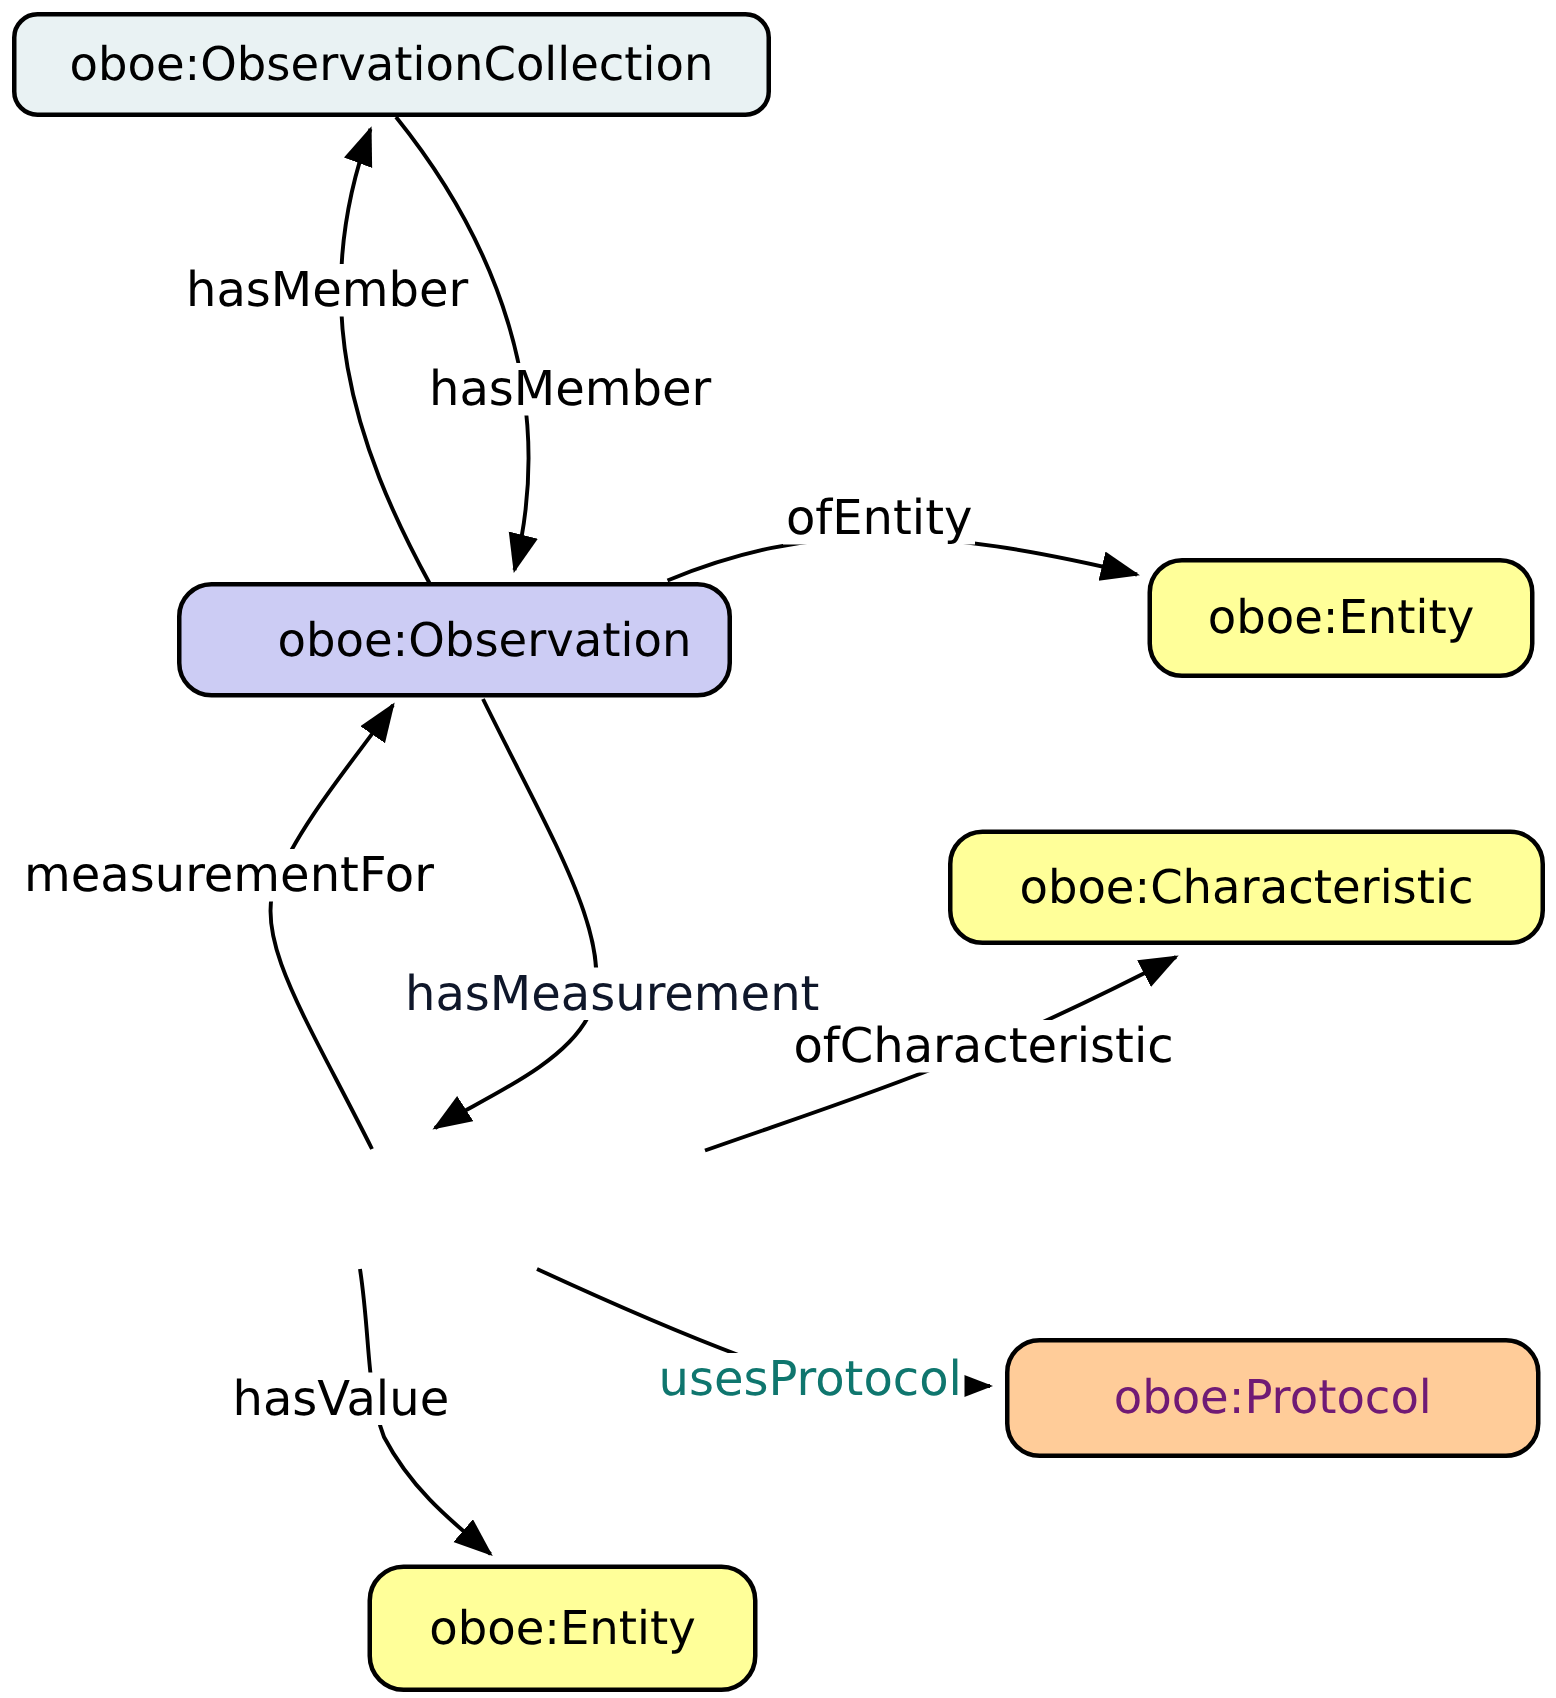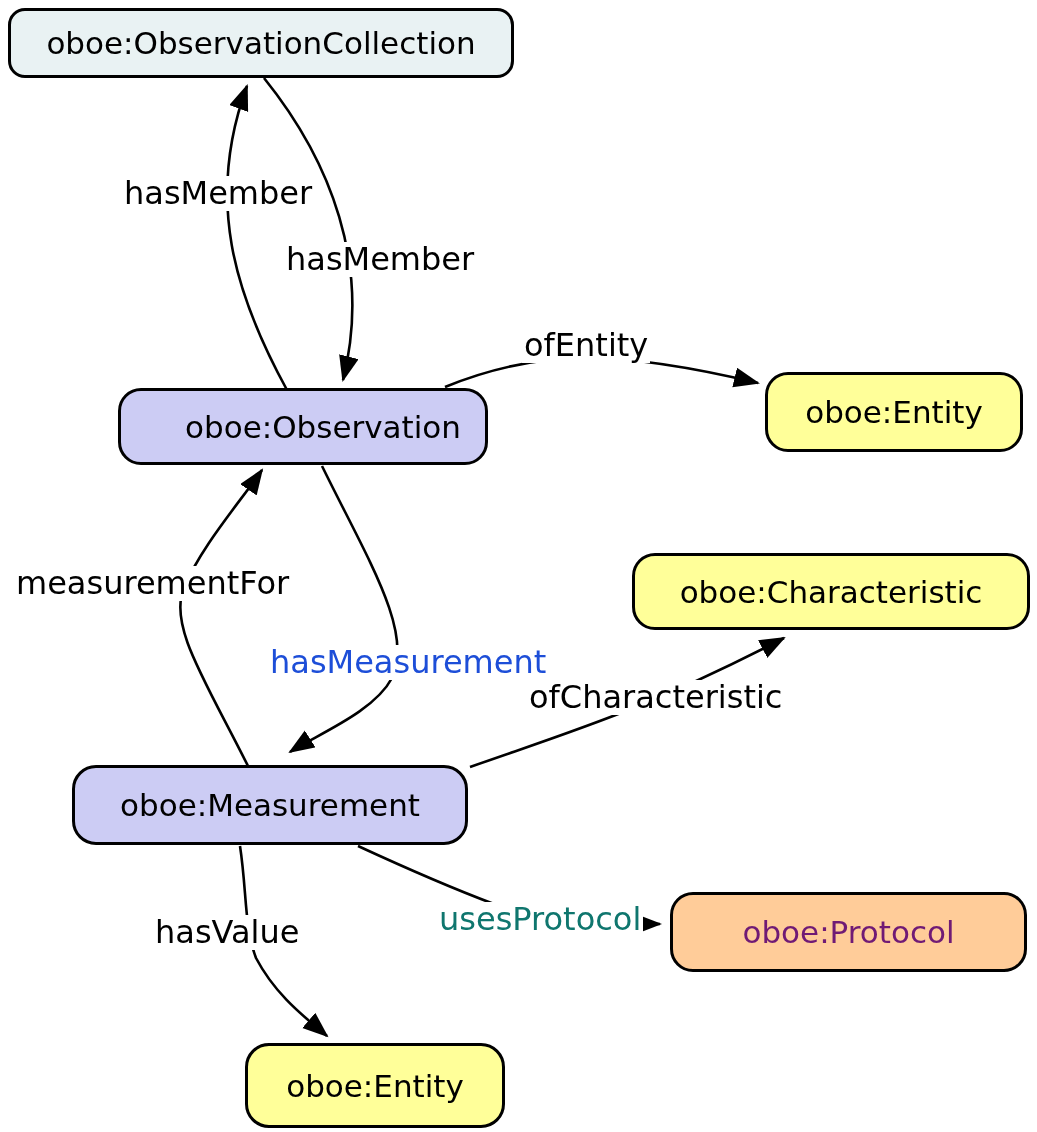--- a/index.html
+++ b/index.html
@@ -105,41 +105,38 @@
   </div>
 
   <div class="node" id="node-entity-right" style="background-color: rgb(255, 255, 153); color: rgb(0, 0, 0); border-color: rgb(0, 0, 0);">
     <span>oboe:Entity</span>
   </div>
 
   <div class="node" id="node-characteristic" style="background-color: rgb(255, 255, 153); color: rgb(0, 0, 0); border-color: rgb(0, 0, 0);">
     <span>oboe:Characteristic</span>
   </div>
 
-  <div class="node" id="node-measurement" style="background-color: rgb(204, 204, 244); color: rgb(0, 0, 0); border-color: rgb(0, 0, 0);">
-    <span>oboe:Measurement</span>
-  </div>
 
   <div class="node" id="node-protocol" style="background-color: rgb(255, 204, 153); color: #701a75; border-color: rgb(0, 0, 0); text-align: center;">
     <span>oboe:Protocol</span>
   </div>
 
   <div class="node" id="node-entity-bottom" style="background-color: rgb(255, 255, 153); color: rgb(0, 0, 0); border-color: rgb(0, 0, 0);">
     <span>oboe:Entity</span>
   </div>
 
   <div class="edge-label" id="label-member-of" style="color: rgb(0, 0, 0); border-color: rgb(0, 0, 0);">hasMember</div>
 
   <div class="edge-label" id="label-has-member" style="color: rgb(0, 0, 0); border-color: rgb(0, 0, 0);">hasMember</div>
 
   <div class="edge-label" id="label-of-entity" style="color: rgb(0, 0, 0); border-color: rgb(0, 0, 0);">ofEntity</div>
 
   <div class="edge-label" id="label-measurement-for" style="color: rgb(0, 0, 0); border-color: rgb(0, 0, 0);">measurementFor</div>
 
-  <div class="edge-label" id="label-has-measurement" style="color: #1d4ed8; border-color: rgb(0, 0, 0); text-align: right;">hasMeasurement</div>
+  <div class="edge-label" id="label-has-measurement" style="color: #0f172a; border-color: rgb(0, 0, 0); text-align: right;">hasMeasurement</div>
 
   <div class="edge-label" id="label-of-characteristic" style="color: rgb(0, 0, 0); border-color: rgb(0, 0, 0);">ofCharacteristic</div>
 
   <div class="edge-label" id="label-uses-protocol" style="color: #0f766e; border-color: rgb(0, 0, 0);">usesProtocol</div>
 
   <div class="edge-label" id="label-has-value" style="color: rgb(0, 0, 0); border-color: rgb(0, 0, 0);">hasValue</div>
 
 </div>
 
 </body></html>

